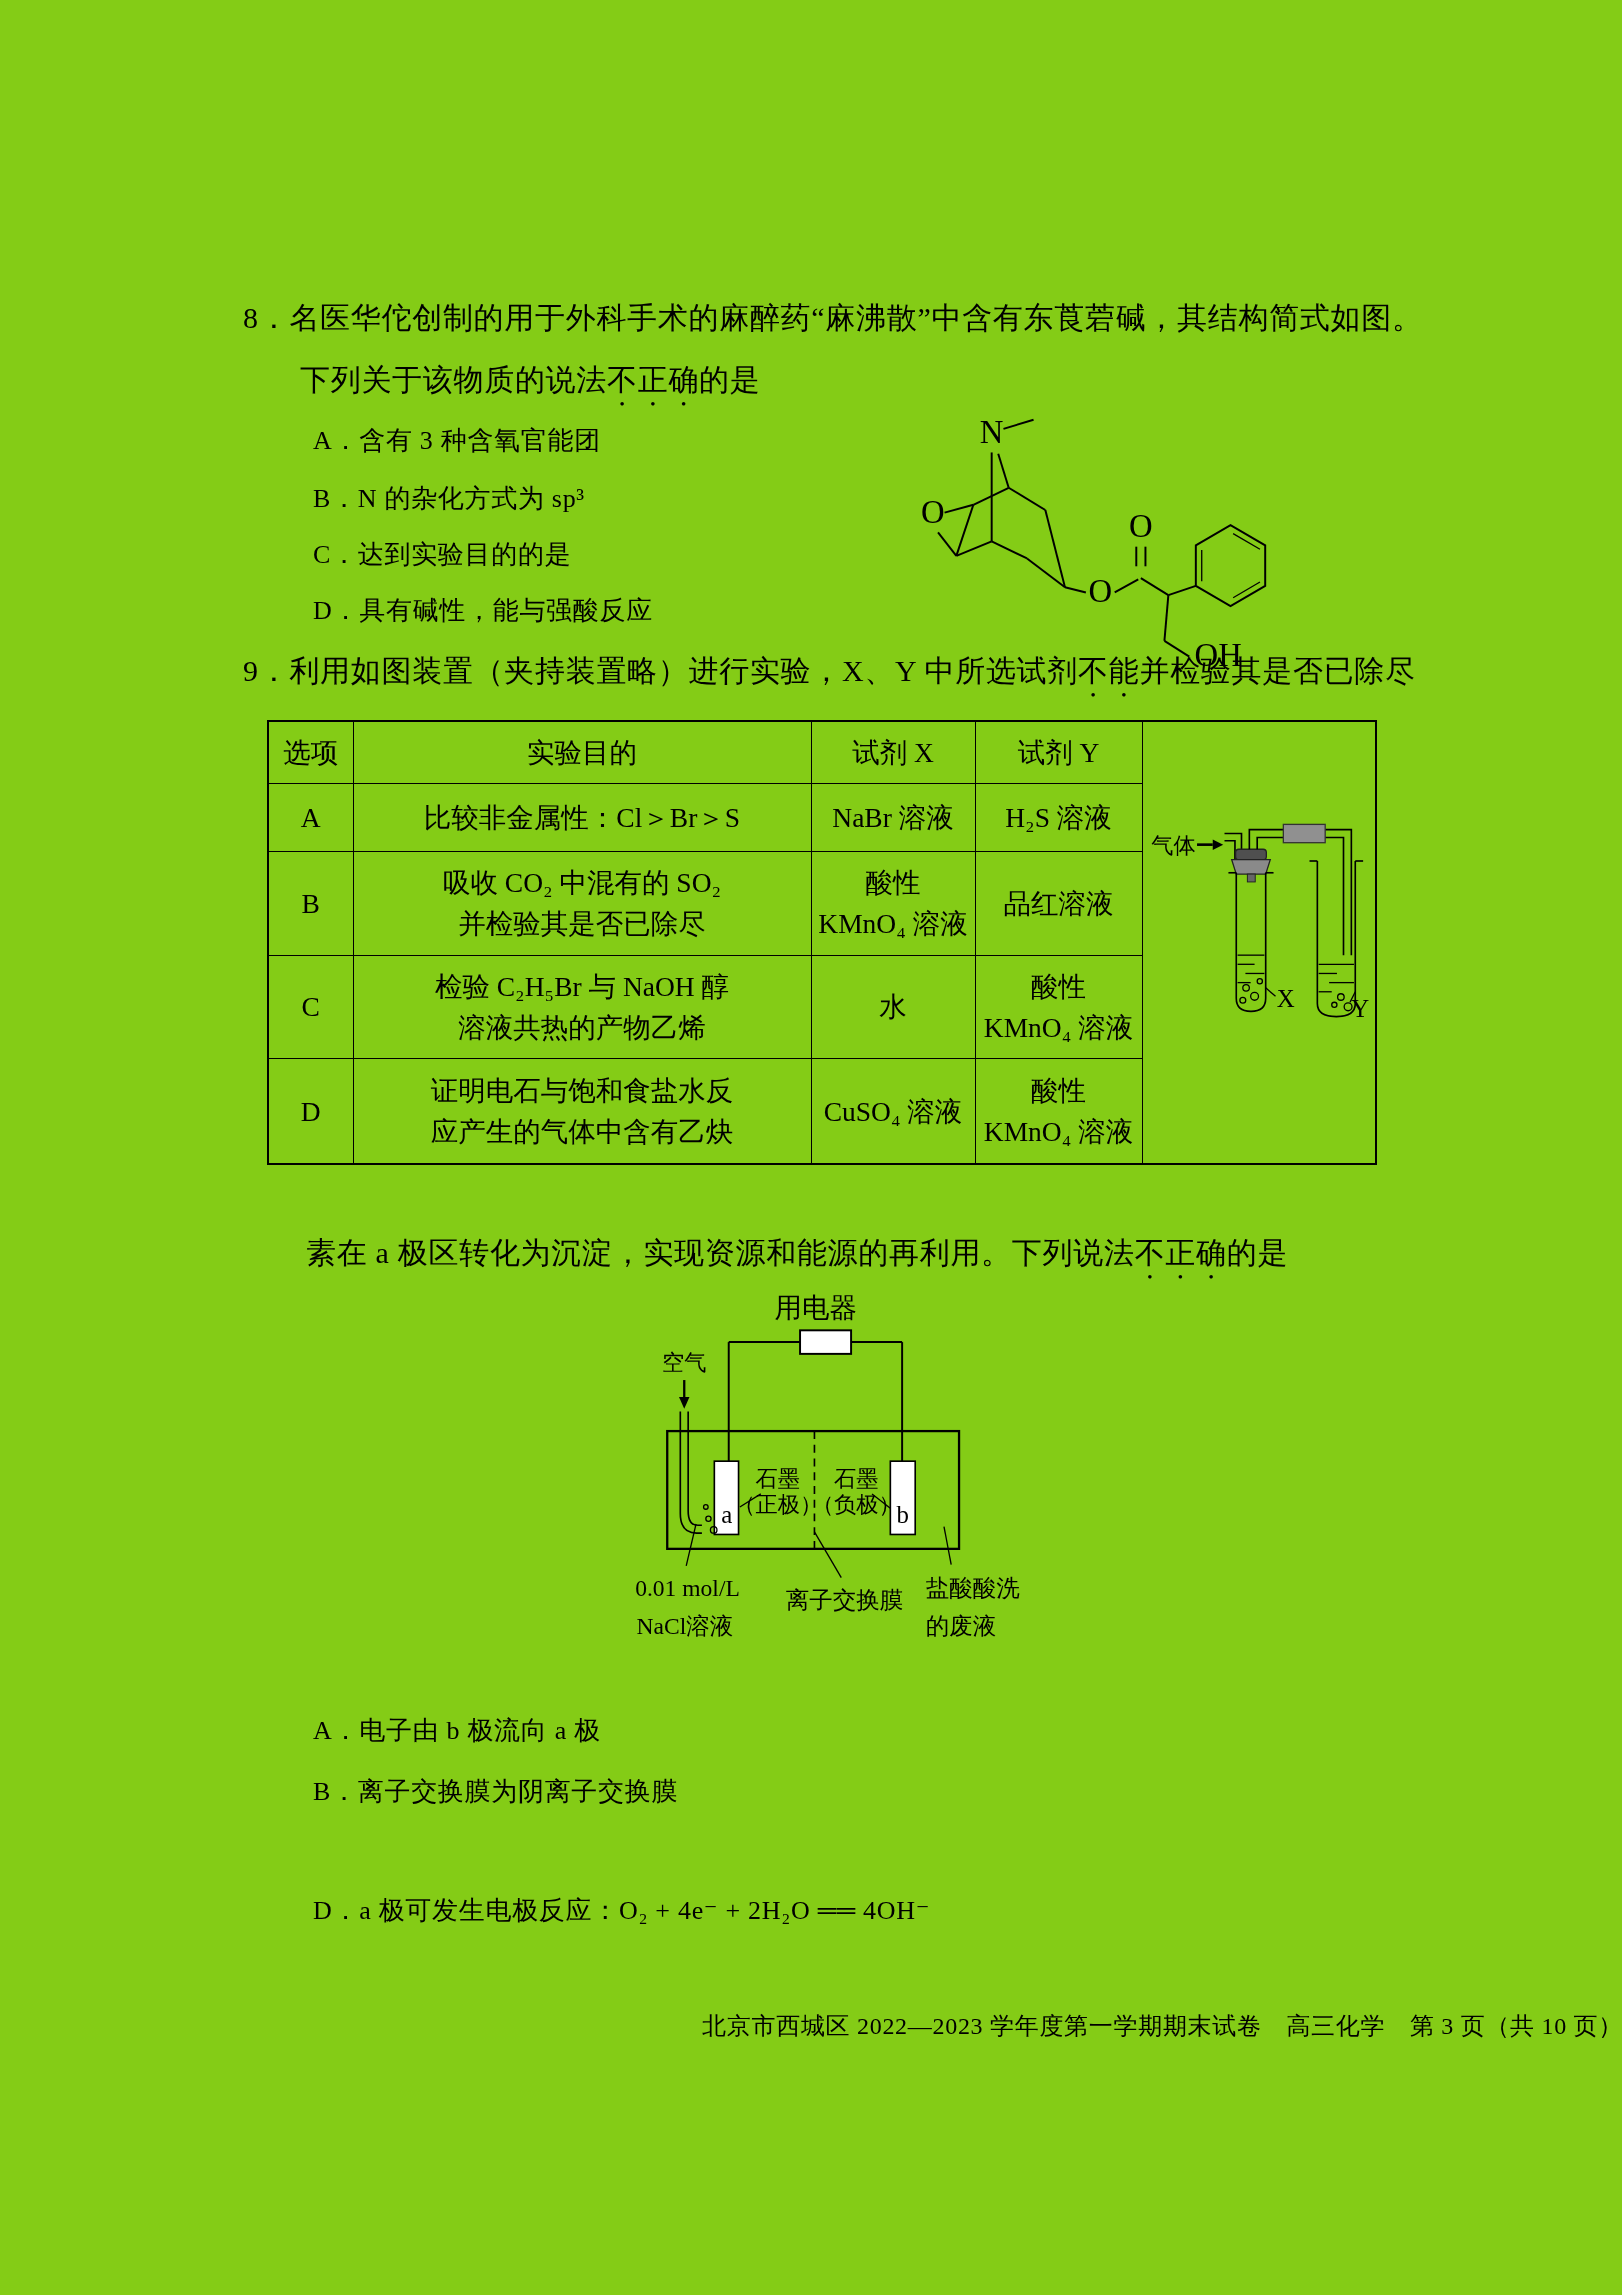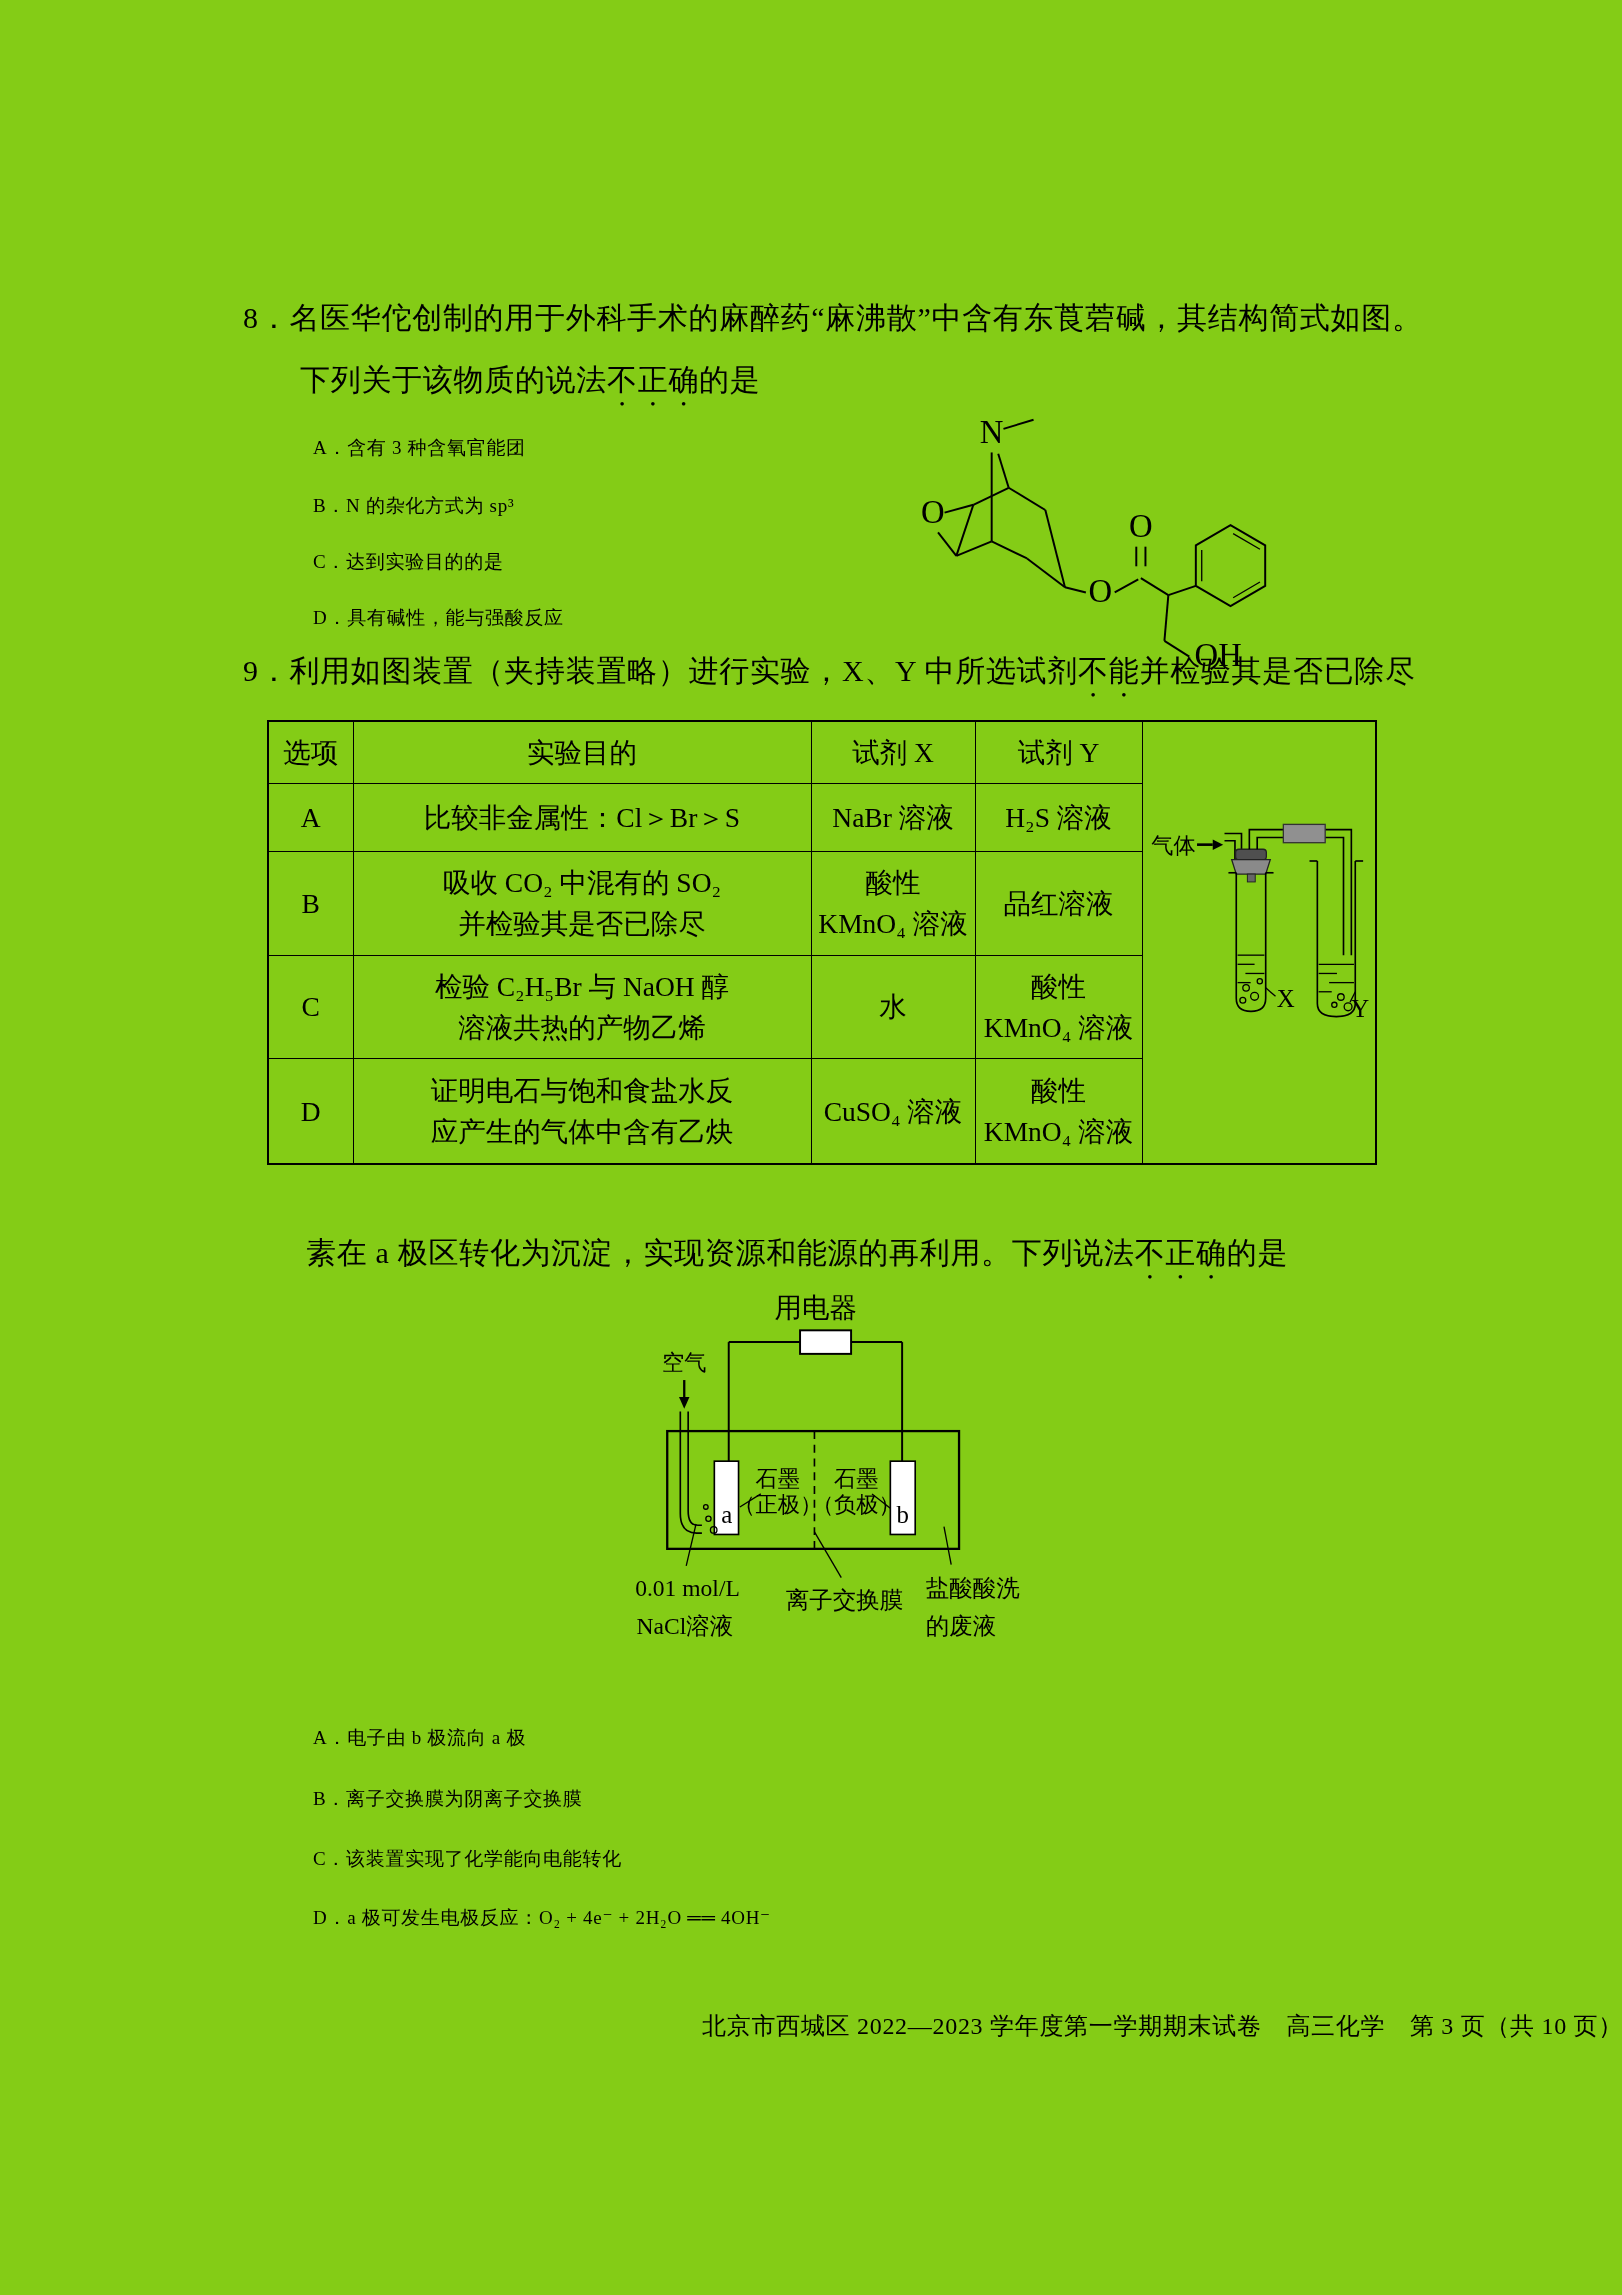--- a/index.html
+++ b/index.html
@@ -6,21 +6,21 @@
   .page{
     position:relative;
     width:1623px;height:2295px;
     background:#84cc16;
     font-family:"Liberation Serif","DejaVu Serif",serif;
     color:#000;
     overflow:hidden;
   }
   .abs{position:absolute;white-space:nowrap;}
   .stem{font-size:30px;line-height:1.3;letter-spacing:0.7px;}
-  .opt{font-size:19px;line-height:1.3;letter-spacing:0.7px;margin-top:12px;}
+  .opt{font-size:26px;line-height:1.3;letter-spacing:0.7px;}
   .emph{
     text-emphasis:filled dot #000;
     -webkit-text-emphasis:filled dot #000;
     text-emphasis-position:under right;
     -webkit-text-emphasis-position:under right;
   }
   table.qtable{
     border-collapse:collapse;
     table-layout:fixed;
     font-size:27.5px;
@@ -298,23 +298,20 @@
       <text x="538" y="536" font-size="36" text-anchor="middle">的废液</text>
     </g>
   </svg>
 
   <div class="abs opt" style="left:313px;top:1714px;">
     <span>A．</span><span>电子由 b 极流向 a 极</span>
   </div>
   <div class="abs opt" style="left:313px;top:1775px;">
     <span>B．</span><span>离子交换膜为阴离子交换膜</span>
   </div>
-  <div class="abs opt" style="left:313px;top:1835px;">
-    <span>C．</span><span>该装置实现了化学能向电能转化</span>
-  </div>
   <div class="abs opt" style="left:313px;top:1894px;">
     <span>D．</span><span>a 极可发生电极反应：O₂ + 4e⁻ + 2H₂O ══ 4OH⁻</span>
   </div>
 
   <div class="abs footer" style="left:0;top:2010px;">
     <span>北京市西城区 2022—2023 学年度第一学期期末试卷　高三化学　第 3 页（共 10 页）</span>
   </div>
 
 </div>
 

